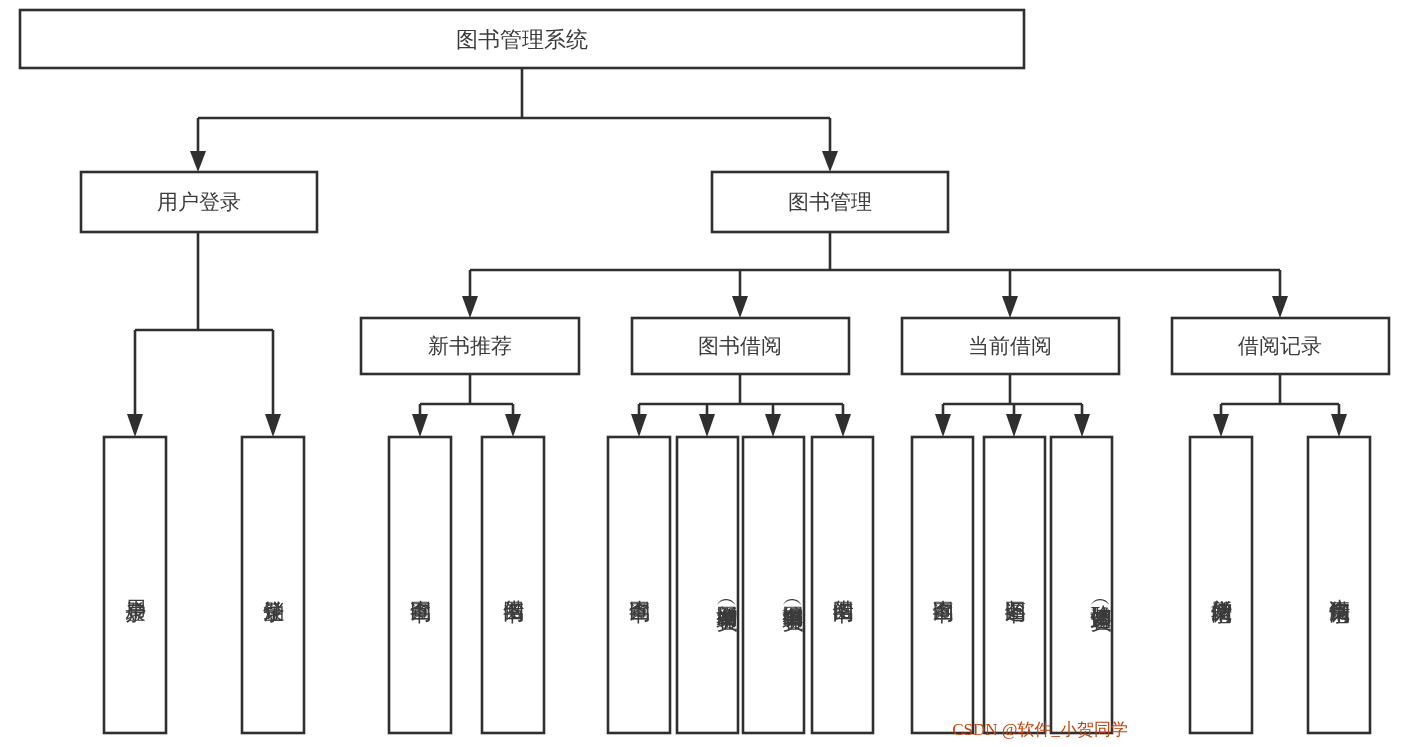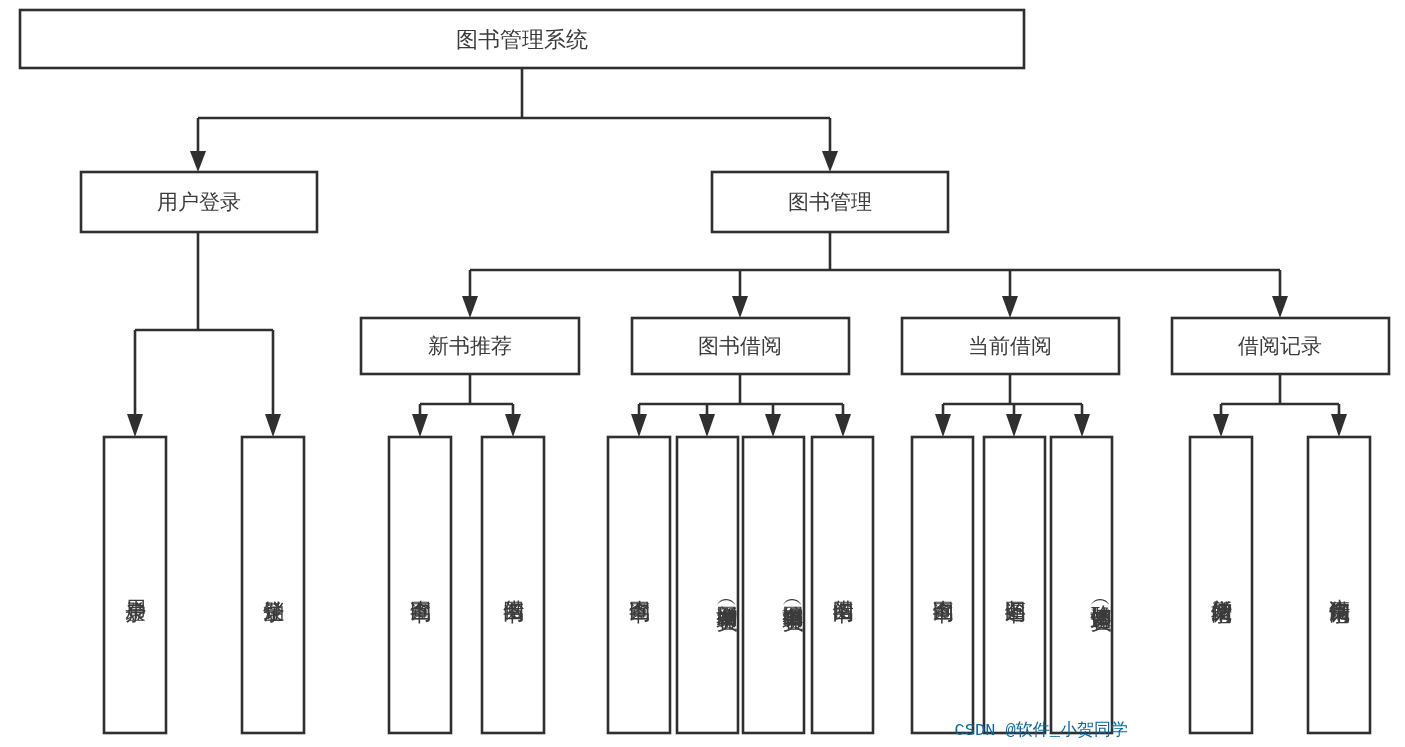--- a/index.html
+++ b/index.html
@@ -70,23 +70,23 @@
     align-items: center;
     justify-content: center;
     letter-spacing: 1px;
     pointer-events: none;
     text-align: center;
   }
   .watermark {
     position: absolute;
     right: 8px;
     bottom: 6px;
-    font-family: Liberation Mono, monospace;
+    font-family: Liberation Serif, serif;
     font-size: 17px;
-    color: #0369a1;
+    color: #c2410c;
     white-space: nowrap;
   }
 </style>
 </head>
 <body>
 
 <div id="diagram-root">
 
   <svg id="tree-svg" viewBox="0 0 1405 747" xmlns="http://www.w3.org/2000/svg">
 

